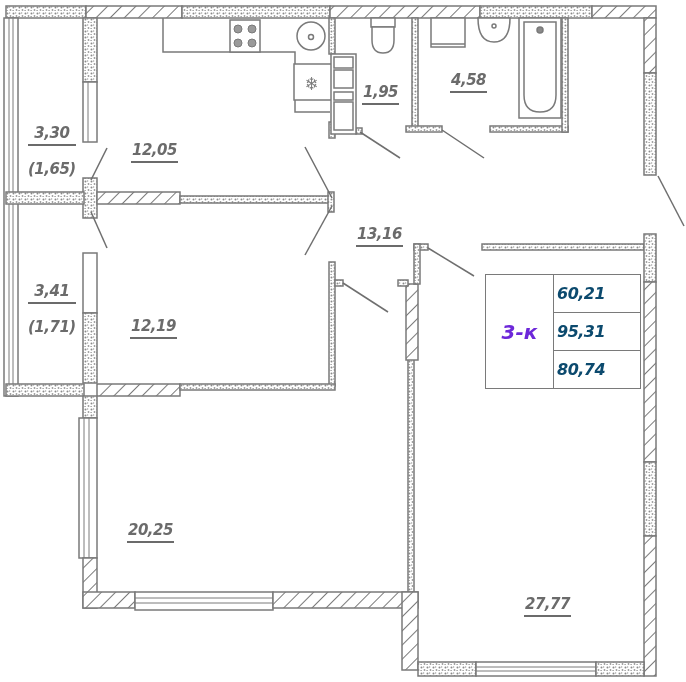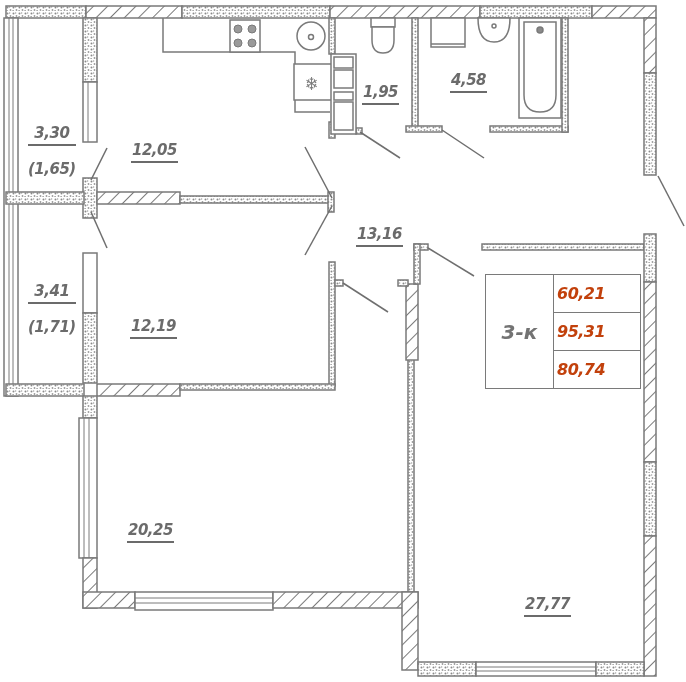--- a/index.html
+++ b/index.html
@@ -8,24 +8,24 @@
   #plan { position:absolute; left:0; top:0; width:686px; height:682px; }
   .lbl { position:absolute; color:#6b6b6b; font-style:italic; font-weight:bold;
          font-family:"DejaVu Sans","Liberation Sans",sans-serif; font-size:15px;
          letter-spacing:-0.5px; line-height:17px; text-align:center; white-space:nowrap; }
   .lbl .area { display:block; border-bottom:2px solid #6b6b6b; padding:0 1px 2px 1px; }
   .lbl .sub { display:block; padding-top:15px; }
   .legend { position:absolute; left:485px; top:274px; width:156px; height:115px;
             border:1.5px solid #7a7a7a; box-sizing:border-box; background:#fff; }
   .legend .type { position:absolute; left:0; top:0; width:67px; height:100%;
                   border-right:1.5px solid #7a7a7a; display:flex; align-items:center;
-                  justify-content:center; color:#737373; font-style:italic; font-weight:bold;
+                  justify-content:center; color:#6d28d9; font-style:italic; font-weight:bold;
                   font-size:20px; font-family:"DejaVu Sans","Liberation Sans",sans-serif; }
   .legend .vals { position:absolute; left:68px; top:0; right:0; bottom:0; display:flex; flex-direction:column; }
-  .legend .v { flex:1; border-bottom:1.5px solid #7a7a7a; color:#c2410c; font-style:italic;
+  .legend .v { flex:1; border-bottom:1.5px solid #7a7a7a; color:#0c4a6e; font-style:italic;
                font-weight:bold; font-size:16px; display:flex; align-items:center; padding-left:3px;
                font-family:"DejaVu Sans","Liberation Sans",sans-serif; letter-spacing:-0.5px; }
   .legend .v:last-child { border-bottom:none; }
 </style>
 </head>
 <body>
 
 <svg id="plan" viewBox="0 0 686 682" xmlns="http://www.w3.org/2000/svg">
   <defs>
     <pattern id="hatch" patternUnits="userSpaceOnUse" width="10" height="10" patternTransform="rotate(45)">

